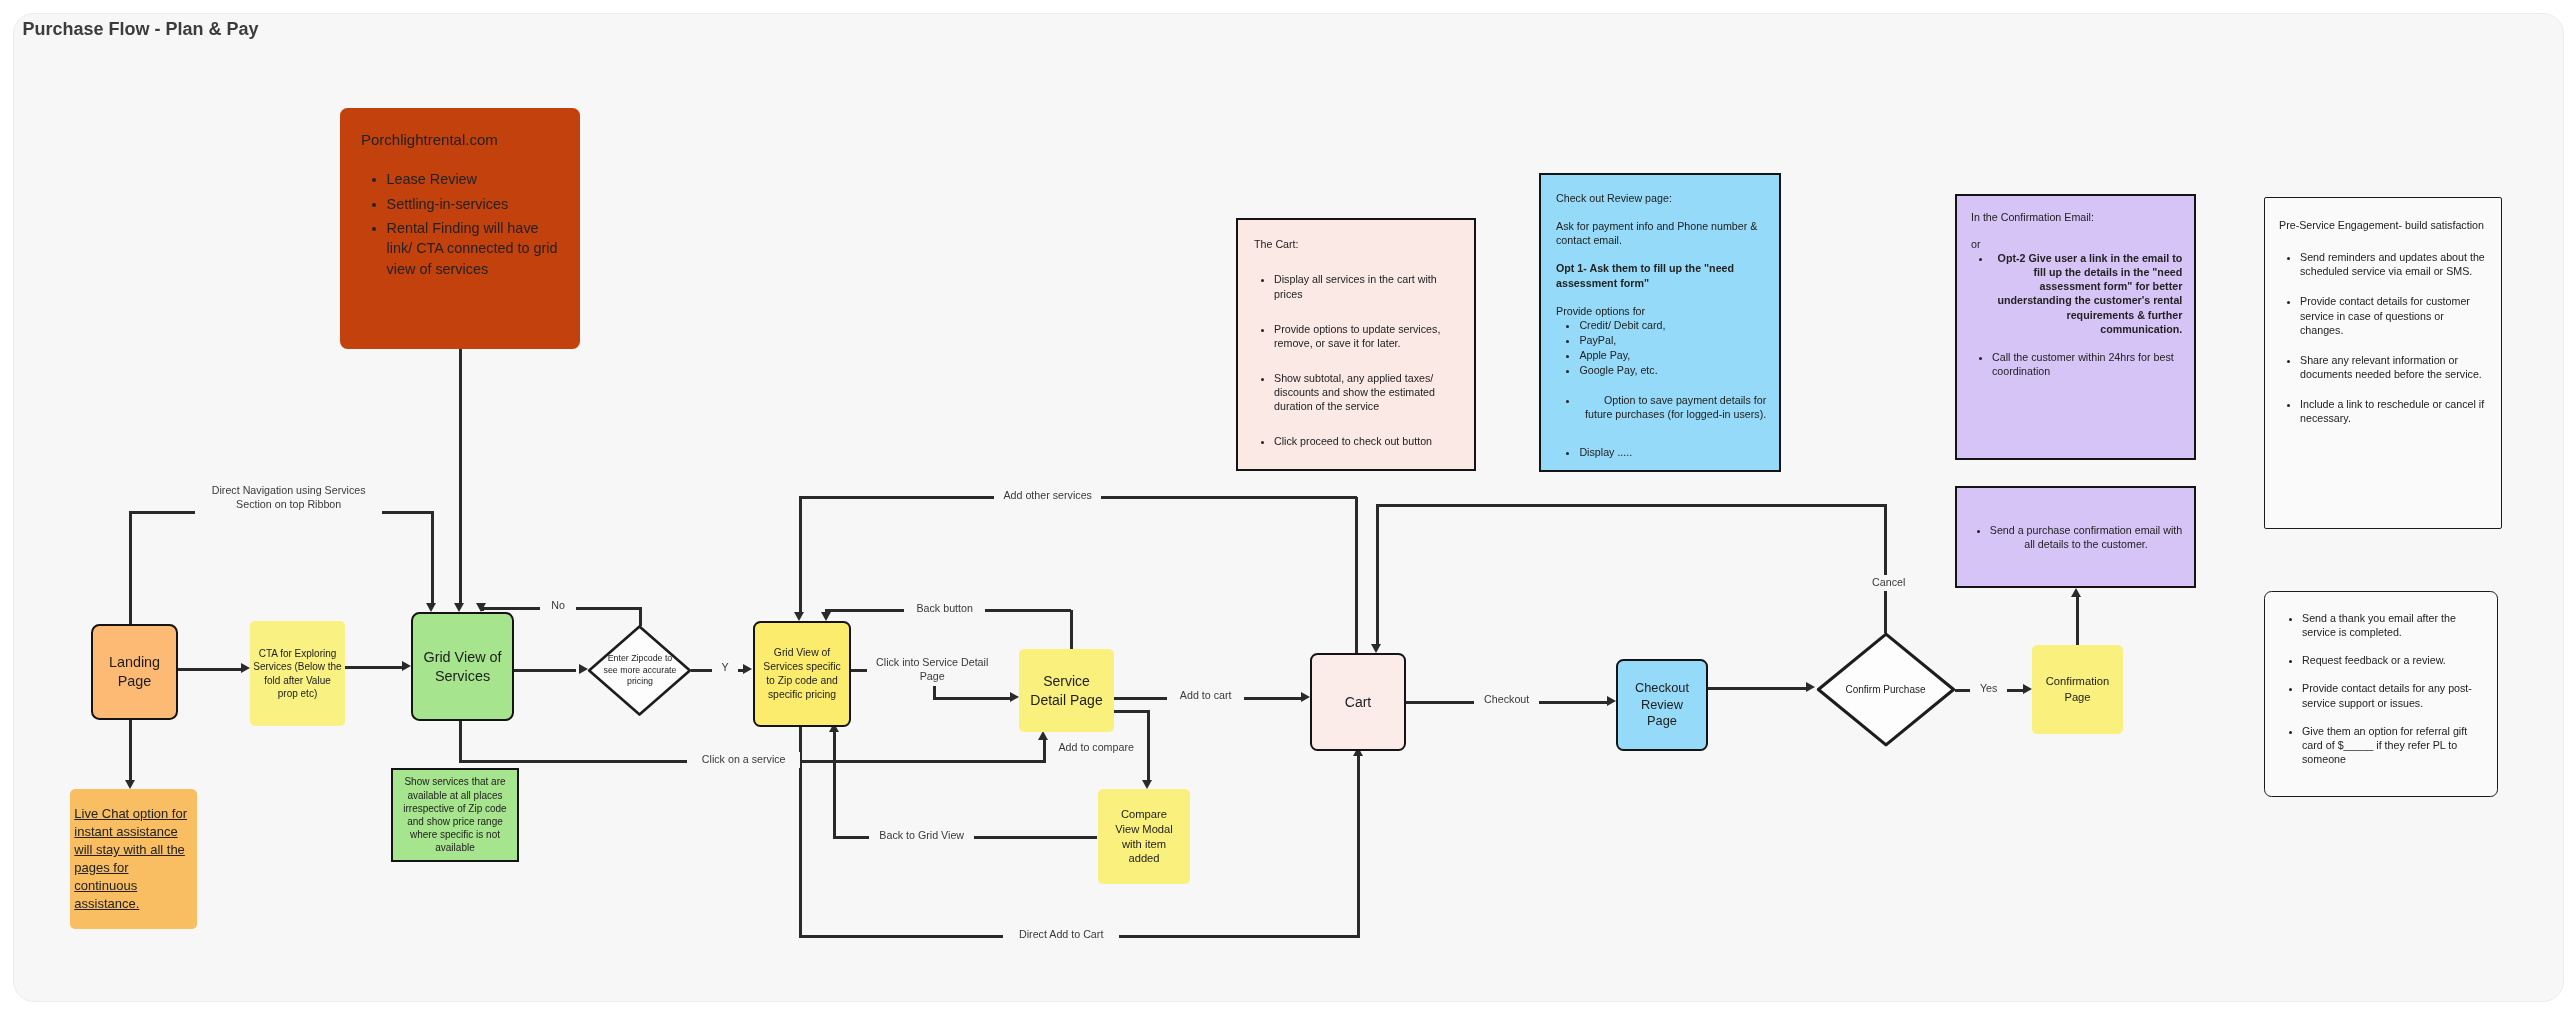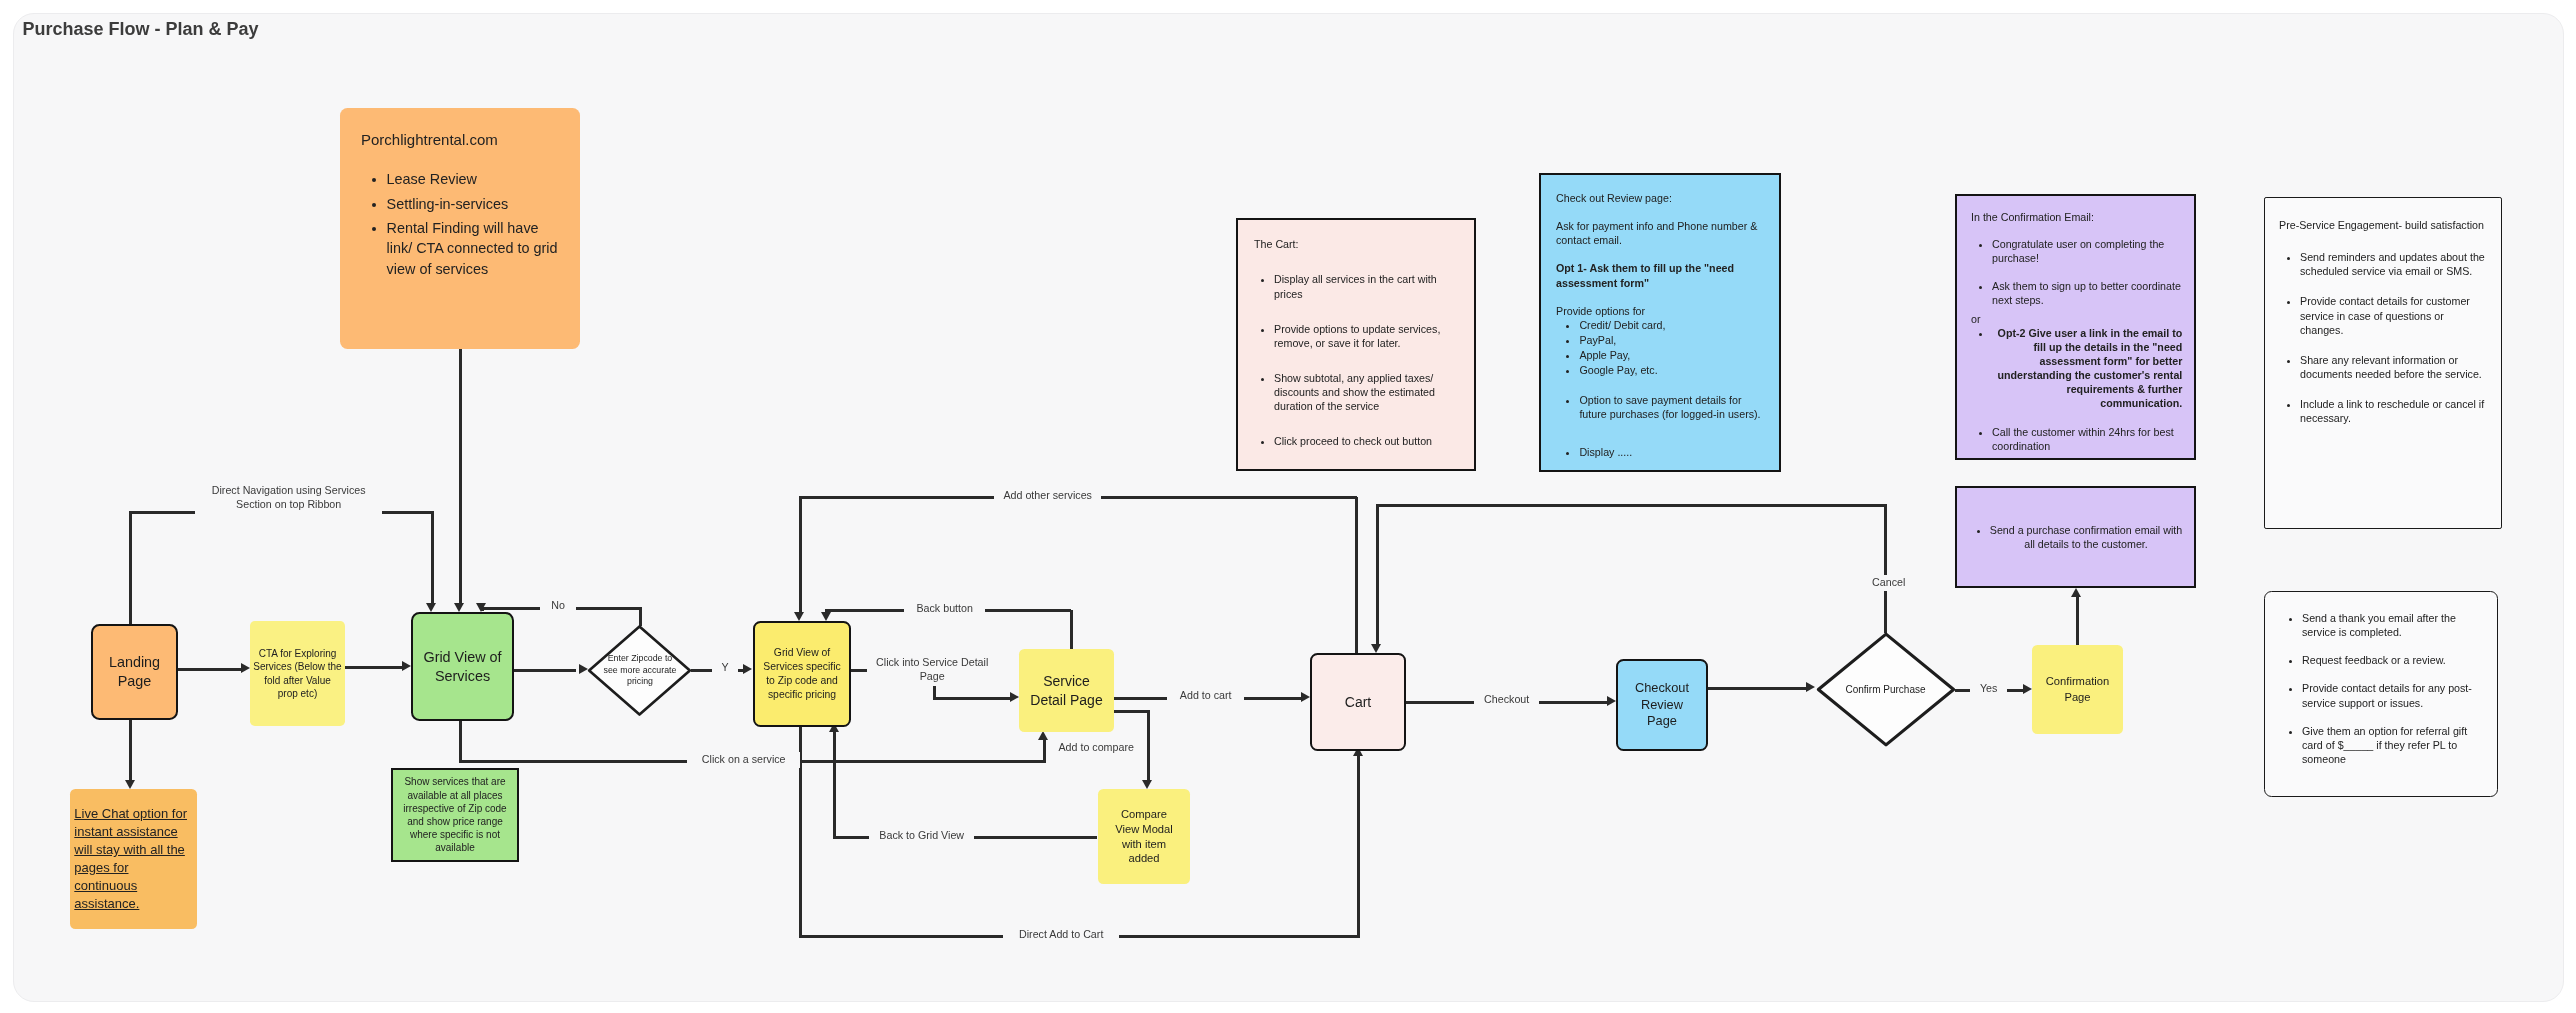--- a/index.html
+++ b/index.html
@@ -180,21 +180,21 @@
     <svg width="140" height="115" viewBox="0 0 262 216">
       <polygon points="131,4 258,108 131,212 4,108" fill="#FDFDFD" stroke="#1d1d1d" stroke-width="6" stroke-linejoin="round"></polygon>
     </svg>
     <div class="dtext" style="left:27px;top:31px;width:85px;height:53px;font-size:10px;line-height:1.3;">Confirm Purchase</div>
   </div>
 
   <div class="node" style="left:2032px;top:645px;width:91px;height:89px;background:#FAF07E;border-radius:5.3px;font-size:11.2px;line-height:1.35;">
     <span style="width:69px;">Confirmation Page</span>
   </div>
 
-  <div class="panel" style="left:340px;top:108px;width:240px;height:241px;background:#fdba74;border-radius:7.5px;padding:23.4px 16px 16px 21px;font-size:14.4px;">
+  <div class="panel" style="left:340px;top:108px;width:240px;height:241px;background:#c2410c;border-radius:7.5px;padding:23.4px 16px 16px 21px;font-size:14.4px;">
     <div style="font-size:15px;margin-bottom:21px;">Porchlightrental.com</div>
     <ul style="padding-left:25.6px;">
       <li style="line-height:1.4;">Lease Review</li>
       <li style="line-height:1.4;">Settling-in-services</li>
       <li style="line-height:1.4;">Rental Finding will have link/ CTA connected to grid view of services</li>
     </ul>
   </div>
 
   <div class="panel bordered" style="left:1236px;top:218px;width:240px;height:253px;background:#FBE9E6;padding:18px 14px 5.3px 16px;font-size:10.7px;box-sizing:border-box;overflow:hidden;">
     <h3 style="margin-bottom:22.4px;font-size:10.7px;">The Cart:</h3>
@@ -212,32 +212,28 @@
     <div>Ask for payment info and Phone number &amp; contact email.</div>
     <div style="height:14px;"></div>
     <div class="bold">Opt 1- Ask them to fill up the "need assessment form"</div>
     <div style="height:14px;"></div>
     <div>Provide options for</div>
     <ul style="padding-left:23.4px;">
       <li style="margin-bottom:1.1px;">Credit/ Debit card,</li>
       <li style="margin-bottom:1.1px;">PayPal,</li>
       <li style="margin-bottom:1.1px;">Apple Pay,</li>
       <li style="margin-bottom:1.1px;">Google Pay, etc.</li>
-      <li style="margin-top:15px;">Option to save payment details for future purchases (for logged-in users).</li>
+      <li style="margin-top:15px;text-align:right;">Option to save payment details for future purchases (for logged-in users).</li>
       <li style="margin-top:24.5px;">Display .....</li>
     </ul>
   </div>
 
   <div class="panel bordered" style="left:1955px;top:194px;width:241px;height:266px;background:#D7C4F7;padding:14px 11.7px 0 14px;font-size:10.7px;box-sizing:border-box;overflow:hidden;line-height:1.32;">
     <div>In the Confirmation Email:</div>
     <div style="height:12.8px;"></div>
-    <ul style="padding-left:21px;">
-      <li style="margin-bottom:14px;">Congratulate user on completing the purchase!</li>
-      <li>Ask them to sign up to better coordinate next steps.</li>
-    </ul>
     <div>or</div>
     <ul style="padding-left:21px;">
       <li class="bold" style="margin-bottom:14px;text-align:right;">Opt-2 Give user a link in the email to fill up the details in the "need assessment form"  for better understanding the customer's rental requirements &amp; further communication.</li>
       <li>Call the customer within 24hrs for best coordination</li>
     </ul>
   </div>
 
   <div class="panel bordered" style="left:1955px;top:486px;width:241px;height:102px;background:#D7C4F7;padding:0 11.7px;font-size:10.7px;box-sizing:border-box;display:flex;align-items:center;">
     <ul style="padding-left:21px;">
       <li style="text-align:center;line-height:1.32;margin:0;">Send a purchase confirmation email with all details to the customer.</li>

